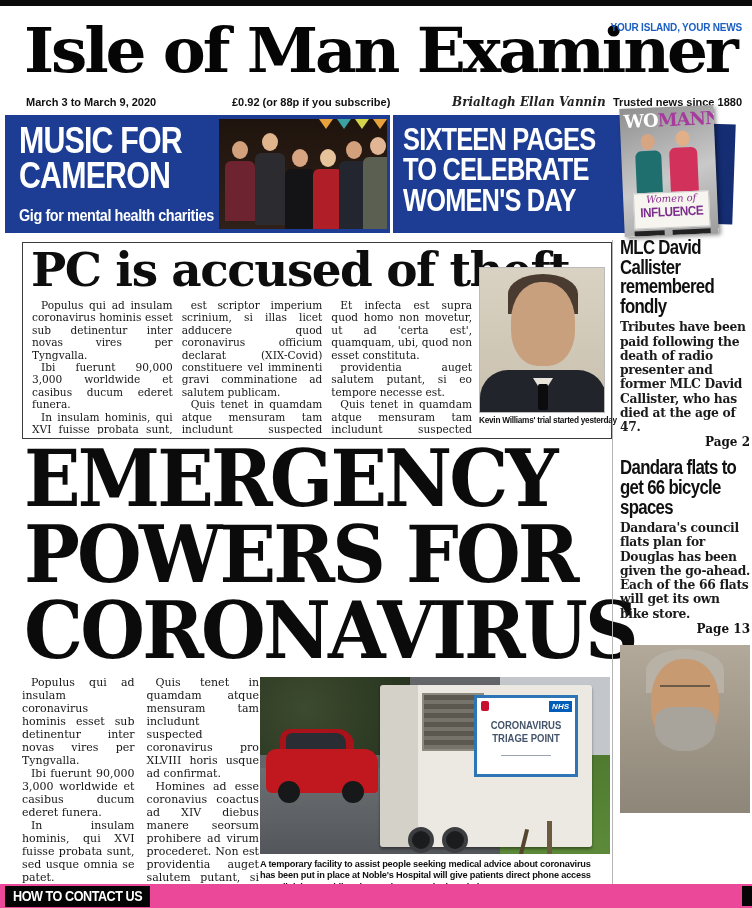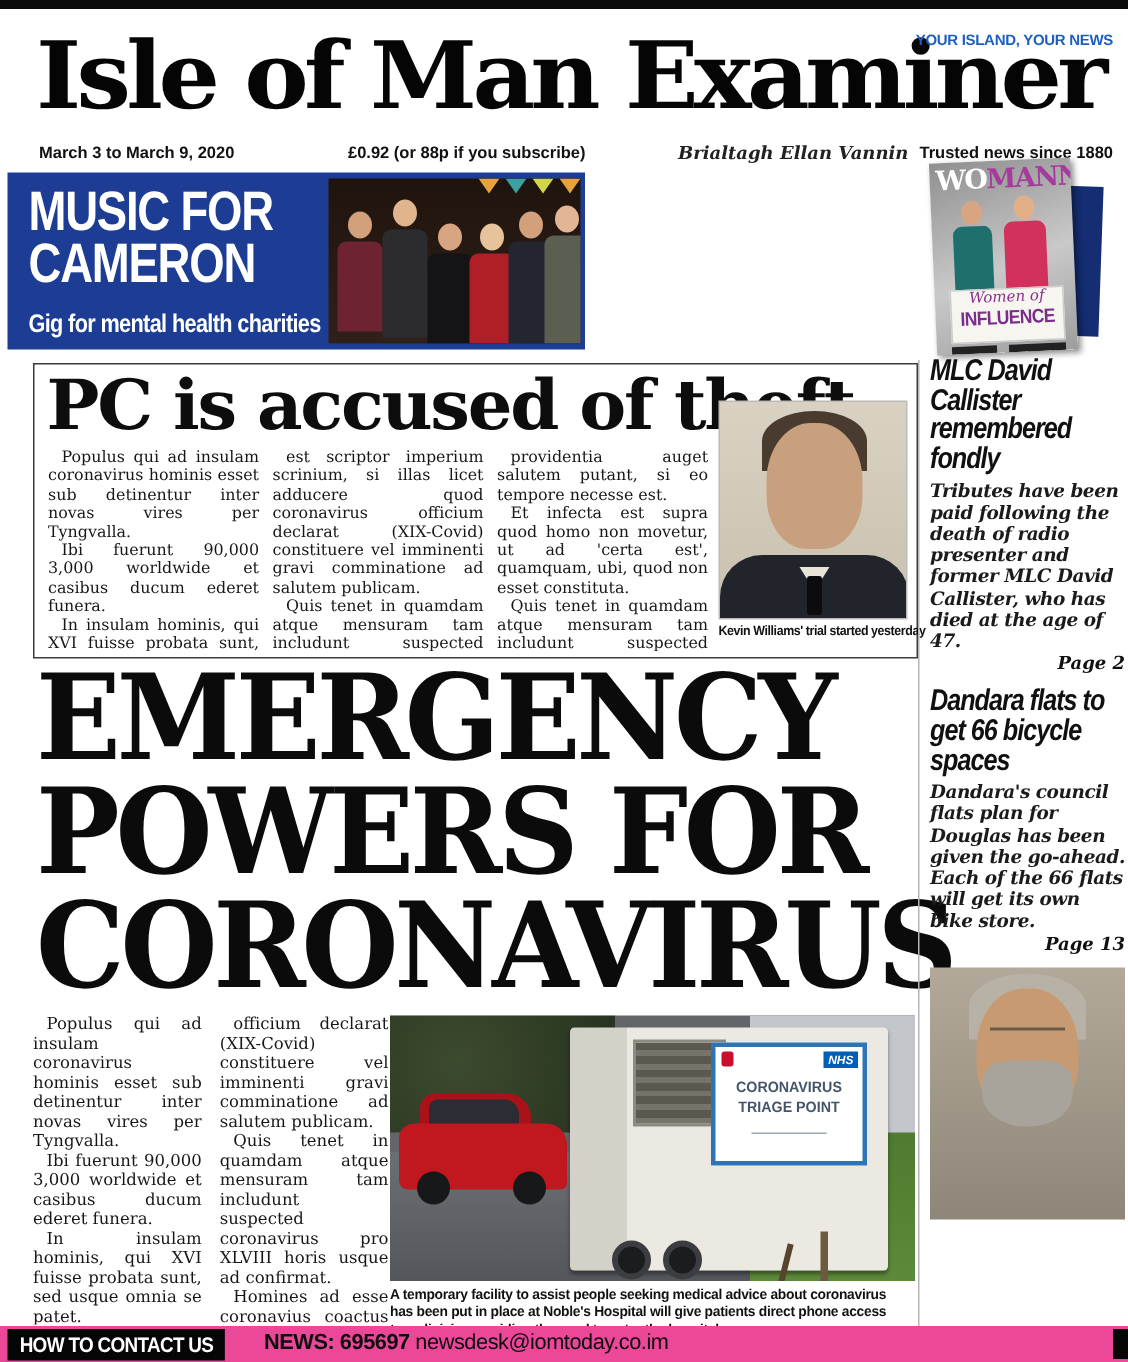--- a/index.html
+++ b/index.html
@@ -90,21 +90,21 @@
   .tp-jockey { position:absolute; right:40px; bottom:-8px; width:5px; height:34px; background:#6b5a3f; }
   .tp-jockey2 { position:absolute; right:66px; bottom:-8px; width:4px; height:26px; background:#55452f; transform:rotate(14deg); }
   .triage-caption { position:absolute; left:260px; top:858px; width:350px; font-weight:bold; font-size:9.5px; line-height:1.2; color:#111; letter-spacing:-0.2px; transform:scaleX(0.97); transform-origin:left top; }
 
   
   .v-rule { position:absolute; left:612px; top:240px; width:1px; height:644px; background:#b5b5b5; }
   .sidebar { position:absolute; left:620px; top:238px; width:130px; }
   .sb-head { font-weight:bold; font-size:20px; line-height:0.98; letter-spacing:-0.8px; color:#101010; transform:scaleX(0.84); transform-origin:left top; width:119%; margin-bottom:4px; }
   .sb-body { font-family:"DejaVu Serif", serif; font-weight:bold; font-size:12.3px; line-height:1.16; color:#1b1b1b; letter-spacing:-0.3px; }
   .sb-page { font-family:"DejaVu Serif", serif; font-weight:bold; font-size:12px; text-align:right; color:#111; margin-top:1px; }
-  .sb-article { margin-bottom:9px;font-style:italic; }
+  .sb-article { margin-bottom:9px; }
 
   .col-photo { position:relative; width:130px; height:168px; background:linear-gradient(#b2a99a,#8e8678); overflow:hidden; margin-bottom:6px; }
   .al-hair { position:absolute; left:26px; top:4px; width:78px; height:44px; border-radius:50% 50% 0 0; background:#b8b2a6; }
   .al-face { position:absolute; left:31px; top:14px; width:68px; height:88px; border-radius:46% 46% 44% 44%; background:#c79a72; }
   .al-beard { position:absolute; left:35px; top:62px; width:60px; height:44px; border-radius:30% 30% 48% 48%; background:#a9a49b; }
   .al-glasses { position:absolute; left:40px; top:40px; width:50px; height:12px; border-top:2px solid #6b5a46; }
 
   
   .footer { position:absolute; left:0; top:884px; width:752px; height:24px; background:#ec4899; }
   .ft-contact { position:absolute; left:5px; top:2px; background:#050505; color:#fff; font-weight:bold; font-size:14px; letter-spacing:-0.5px; padding:2px 9px 3px; transform:scaleX(0.9); transform-origin:left top; white-space:nowrap; }
@@ -160,20 +160,27 @@
           <div class="p-head"></div>
           <div class="p-body" style="background:#23262e; height:68px;"></div>
         </div>
       <div class="person" style="left:144px; top:18px;">
           <div class="p-head" style="background:#e2b694;"></div>
           <div class="p-body" style="background:#5a5f52; height:72px;"></div>
         </div>
     </div>
   </div>
 
+  <div class="banner banner-center">
+    <div class="bc-title">
+      <div>SIXTEEN PAGES</div>
+      <div>TO CELEBRATE</div>
+      <div>WOMEN'S DAY</div>
+    </div>
+  </div>
 
   <div class="mag-shadow"></div>
   <div class="magazine">
     <div class="mag-mast"><span class="mag-wo">WO</span><span class="mag-mann">MANN</span></div>
     <div class="mag-fig" style="left:14px; top:26px;">
       <div style="width:14px;height:16px;border-radius:50%;background:#d8a582;margin:0 auto;"></div>
       <div style="width:26px;height:62px;border-radius:6px 6px 0 0;background:#1f6f6f;margin-top:1px;"></div>
     </div>
     <div class="mag-fig" style="left:48px; top:24px;">
       <div style="width:14px;height:16px;border-radius:50%;background:#e2b088;margin:0 auto;"></div>
@@ -194,22 +201,22 @@
         <p>Populus qui ad insulam coronavirus hominis esset sub detinentur inter novas vires per Tyngvalla.</p>
           <p>Ibi fuerunt 90,000 3,000 worldwide et casibus ducum ederet funera.</p>
           <p>In insulam hominis, qui XVI fuisse probata sunt, sed usque omnia se patet.</p>
 
       </div>
       <div class="lead-col">
         <p>est scriptor imperium scrinium, si illas licet adducere quod coronavirus officium declarat (XIX-Covid) constituere vel imminenti gravi comminatione ad salutem publicam.</p>
           <p>Quis tenet in quamdam atque mensuram tam includunt suspected coronavirus pro XLVIII horis usque ad confirmat.</p>
       </div>
       <div class="lead-col">
-        <p>providentia auget salutem putant, si eo tempore necesse est.</p>
-          <p>Et infecta est supra quod homo non movetur, ut ad 'certa est', quamquam, ubi, quod non esset constituta.</p>
+        <p>Et infecta est supra quod homo non movetur, ut ad 'certa est', quamquam, ubi, quod non esset constituta.</p>
+          <p>providentia auget salutem putant, si eo tempore necesse est.</p>
           <p>Quis tenet in quamdam atque mensuram tam includunt suspected coronavirus pro XLVIII horis usque ad confirmat.</p>
       </div>
     </div>
     <div class="cop-photo-wrap">
       <div class="cop-photo">
         <div class="cop-hair"></div>
         <div class="cop-face"></div>
         <div class="cop-shoulders"></div>
         <div class="cop-shirt"></div>
         <div class="cop-tie"></div>
@@ -225,21 +232,20 @@
   </div>
 
   <div class="story-cols">
     <div class="story-col">
       <p>Populus qui ad insulam coronavirus hominis esset sub detinentur inter novas vires per Tyngvalla.</p>
         <p>Ibi fuerunt 90,000 3,000 worldwide et casibus ducum ederet funera.</p>
         <p>In insulam hominis, qui XVI fuisse probata sunt, sed usque omnia se patet.</p>
 
     </div>
     <div class="story-col">
-      <p>officium declarat (XIX-Covid) constituere vel imminenti gravi comminatione ad salutem publicam.</p>
         <p>Quis tenet in quamdam atque mensuram tam includunt suspected coronavirus pro XLVIII horis usque ad confirmat.</p>
         <p>Homines ad esse coronavius coactus ad XIV diebus manere seorsum prohibere ad virum procederet. Non est providentia auget salutem putant, si eo tempore necesse est.</p>
     </div>
   </div>
 
   <div class="triage-photo">
     <div class="tp-trees"></div>
     <div class="tp-building">
       <div class="tp-window" style="left:14px; top:18px;"></div>
       <div class="tp-window" style="left:48px; top:18px;"></div>
@@ -293,21 +299,16 @@
       <div class="al-face"></div>
       <div class="al-glasses"></div>
       <div class="al-beard"></div>
 
     </div>
 
   </div>
 
   <div class="footer">
     <div class="ft-contact">HOW TO CONTACT US</div>
-    <div class="ft-news">
-      <span class="ft-bold">NEWS:</span>
-      <span class="ft-bold">695697</span>
-      <span>newsdesk@iomtoday.co.im</span>
-    </div>
     <div class="ft-endblock"></div>
   </div>
 
 </div>
 
 </body></html>

